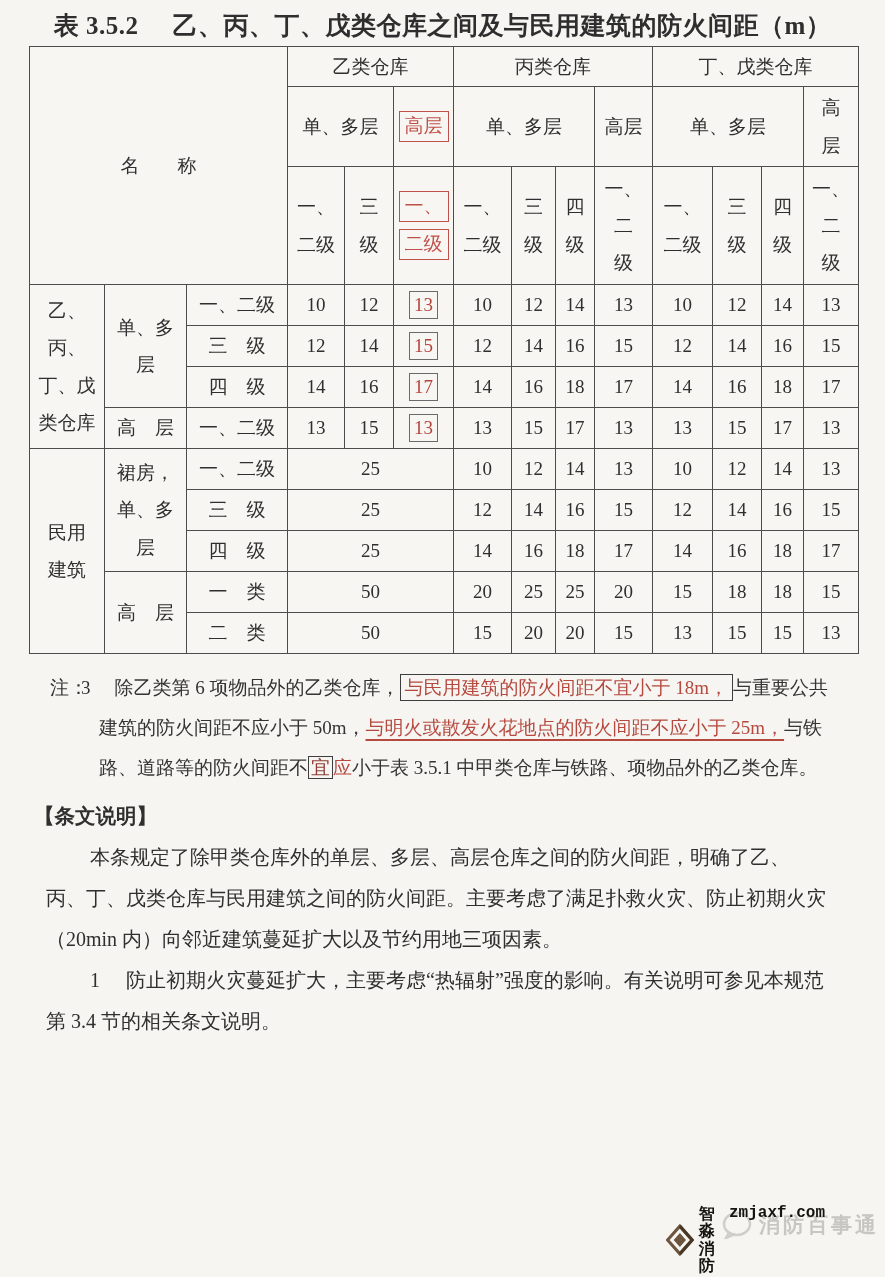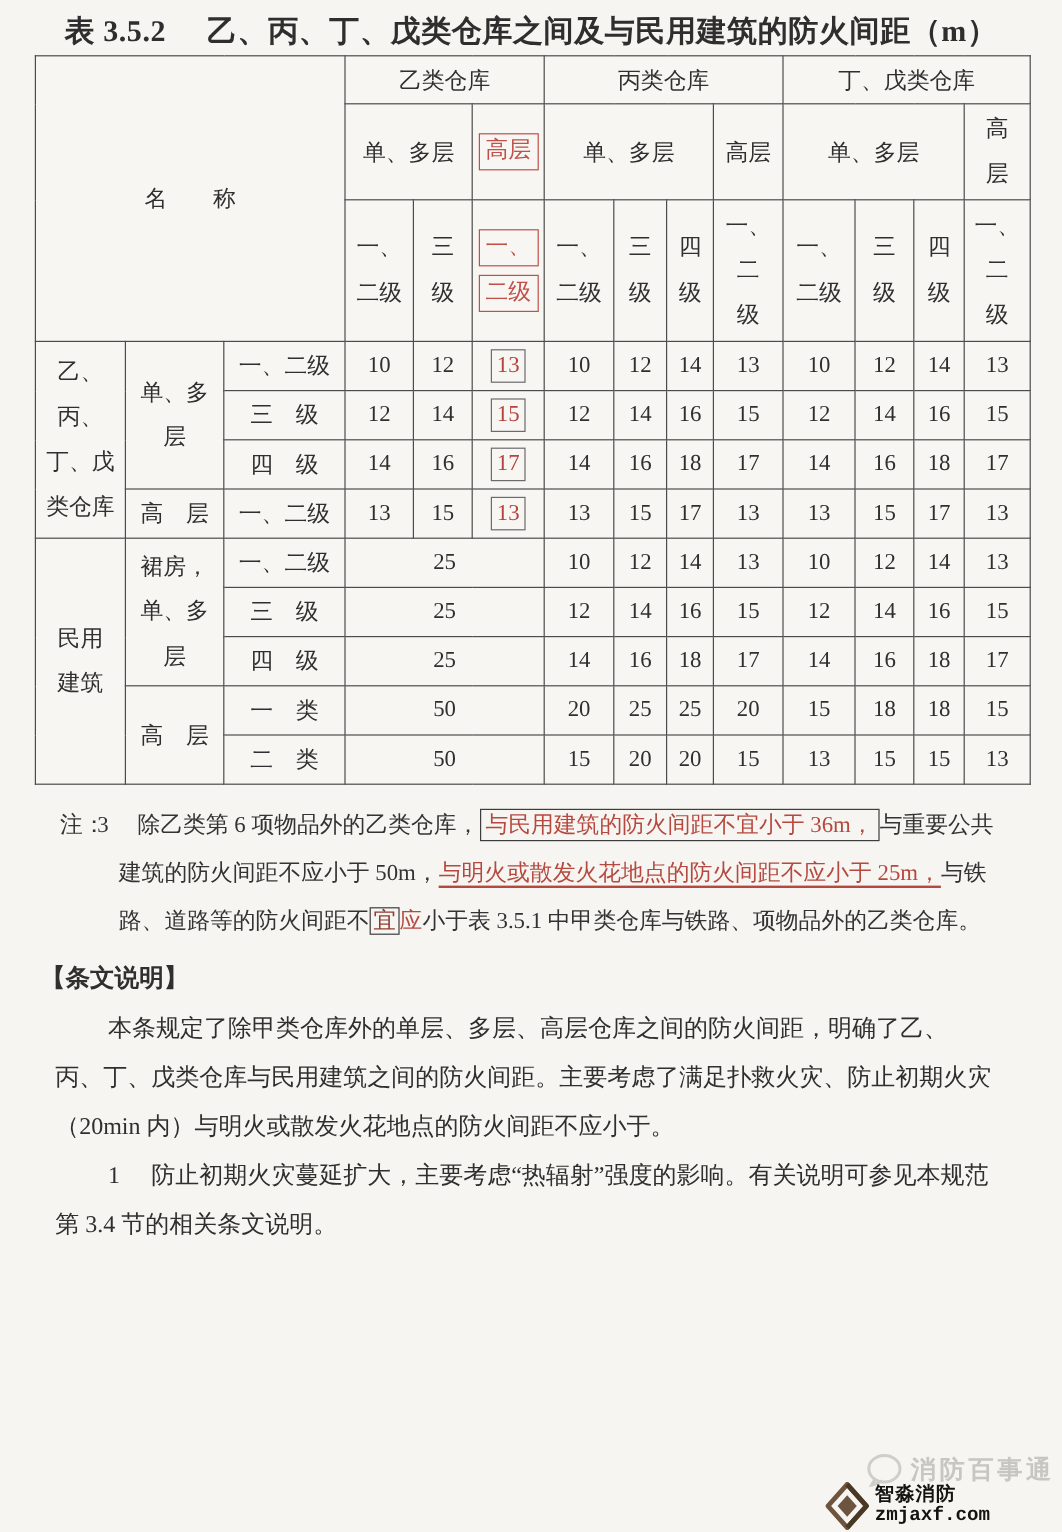--- a/index.html
+++ b/index.html
@@ -59,21 +59,21 @@
   
   .watermark{position:absolute;right:4px;bottom:2px;width:215px;height:64px;}
   .wm-row1{
     position:absolute;top:0;right:2px;display:flex;align-items:center;
     color:#c7c6c2;font-size:21px;letter-spacing:3px;font-weight:bold;
     font-family:"Liberation Sans","DejaVu Sans",sans-serif;
   }
   .wm-row1 svg{margin-right:4px;}
   .wm-row2{position:absolute;bottom:0;right:56px;display:flex;align-items:center;}
   .wm-row2 svg{margin-right:5px;}
-  .wm-text-col{display:flex;flex-direction:column;line-height:1.1;}
+  .wm-text-col{display:flex;line-height:1.1;}
   .wm-brand{
     font-size:16px;font-weight:bold;color:#15140f;
     font-family:"Liberation Sans","DejaVu Sans",sans-serif;letter-spacing:1px;
   }
   .wm-site{
     font-size:16px;font-weight:bold;color:#15140f;
     font-family:"Liberation Mono","DejaVu Sans Mono",monospace;
   }
 </style>
 </head>
@@ -272,27 +272,27 @@
       <td class="val">15</td>
       <td class="val">15</td>
       <td class="val">13</td>
     </tr>
   </tbody>
 </table>
 
 <div class="notes">
   <span class="notes-prefix">注：</span>
   <div class="note">
-    <span class="num">3</span><span>除乙类第 6 项物品外的乙类仓库，</span><span class="box-dark">与民用建筑的防火间距不宜小于 36m，</span><span>与重要公共建筑的防火间距不应小于 50m，</span><span class="red-underline">与明火或散发火花地点的防火间距不应小于 25m，</span><span>与铁路、道路等的防火间距不</span><span class="box-yi">宜</span><span class="red-text">应</span><span>小于表 3.5.1 中甲类仓库与铁路、项物品外的乙类仓库。</span>
+    <span class="num">3</span><span>除乙类第 6 项物品外的乙类仓库，</span><span class="box-dark">与民用建筑的防火间距不宜小于 18m，</span><span>与重要公共建筑的防火间距不应小于 50m，</span><span class="red-underline">与明火或散发火花地点的防火间距不应小于 25m，</span><span>与铁路、道路等的防火间距不</span><span class="box-yi">宜</span><span class="red-text">应</span><span>小于表 3.5.1 中甲类仓库与铁路、项物品外的乙类仓库。</span>
   </div>
 </div>
 
 <div class="commentary">
   <div class="cm-heading">【条文说明】</div>
-  <p class="cm-para">本条规定了除甲类仓库外的单层、多层、高层仓库之间的防火间距，明确了乙、丙、丁、戊类仓库与民用建筑之间的防火间距。主要考虑了满足扑救火灾、防止初期火灾（20min 内）与明火或散发火花地点的防火间距不应小于。</p>
+  <p class="cm-para">本条规定了除甲类仓库外的单层、多层、高层仓库之间的防火间距，明确了乙、丙、丁、戊类仓库与民用建筑之间的防火间距。主要考虑了满足扑救火灾、防止初期火灾（20min 内）向邻近建筑蔓延扩大以及节约用地三项因素。</p>
   <p class="cm-item">
     <span class="num">1</span><span>防止初期火灾蔓延扩大，主要考虑“热辐射”强度的影响。有关说明可参见本规范第 3.4 节的相关条文说明。</span>
   </p>
   <p class="cm-item">
     
   </p>
 </div>
 
 <div class="watermark">
   <div class="wm-row1">

